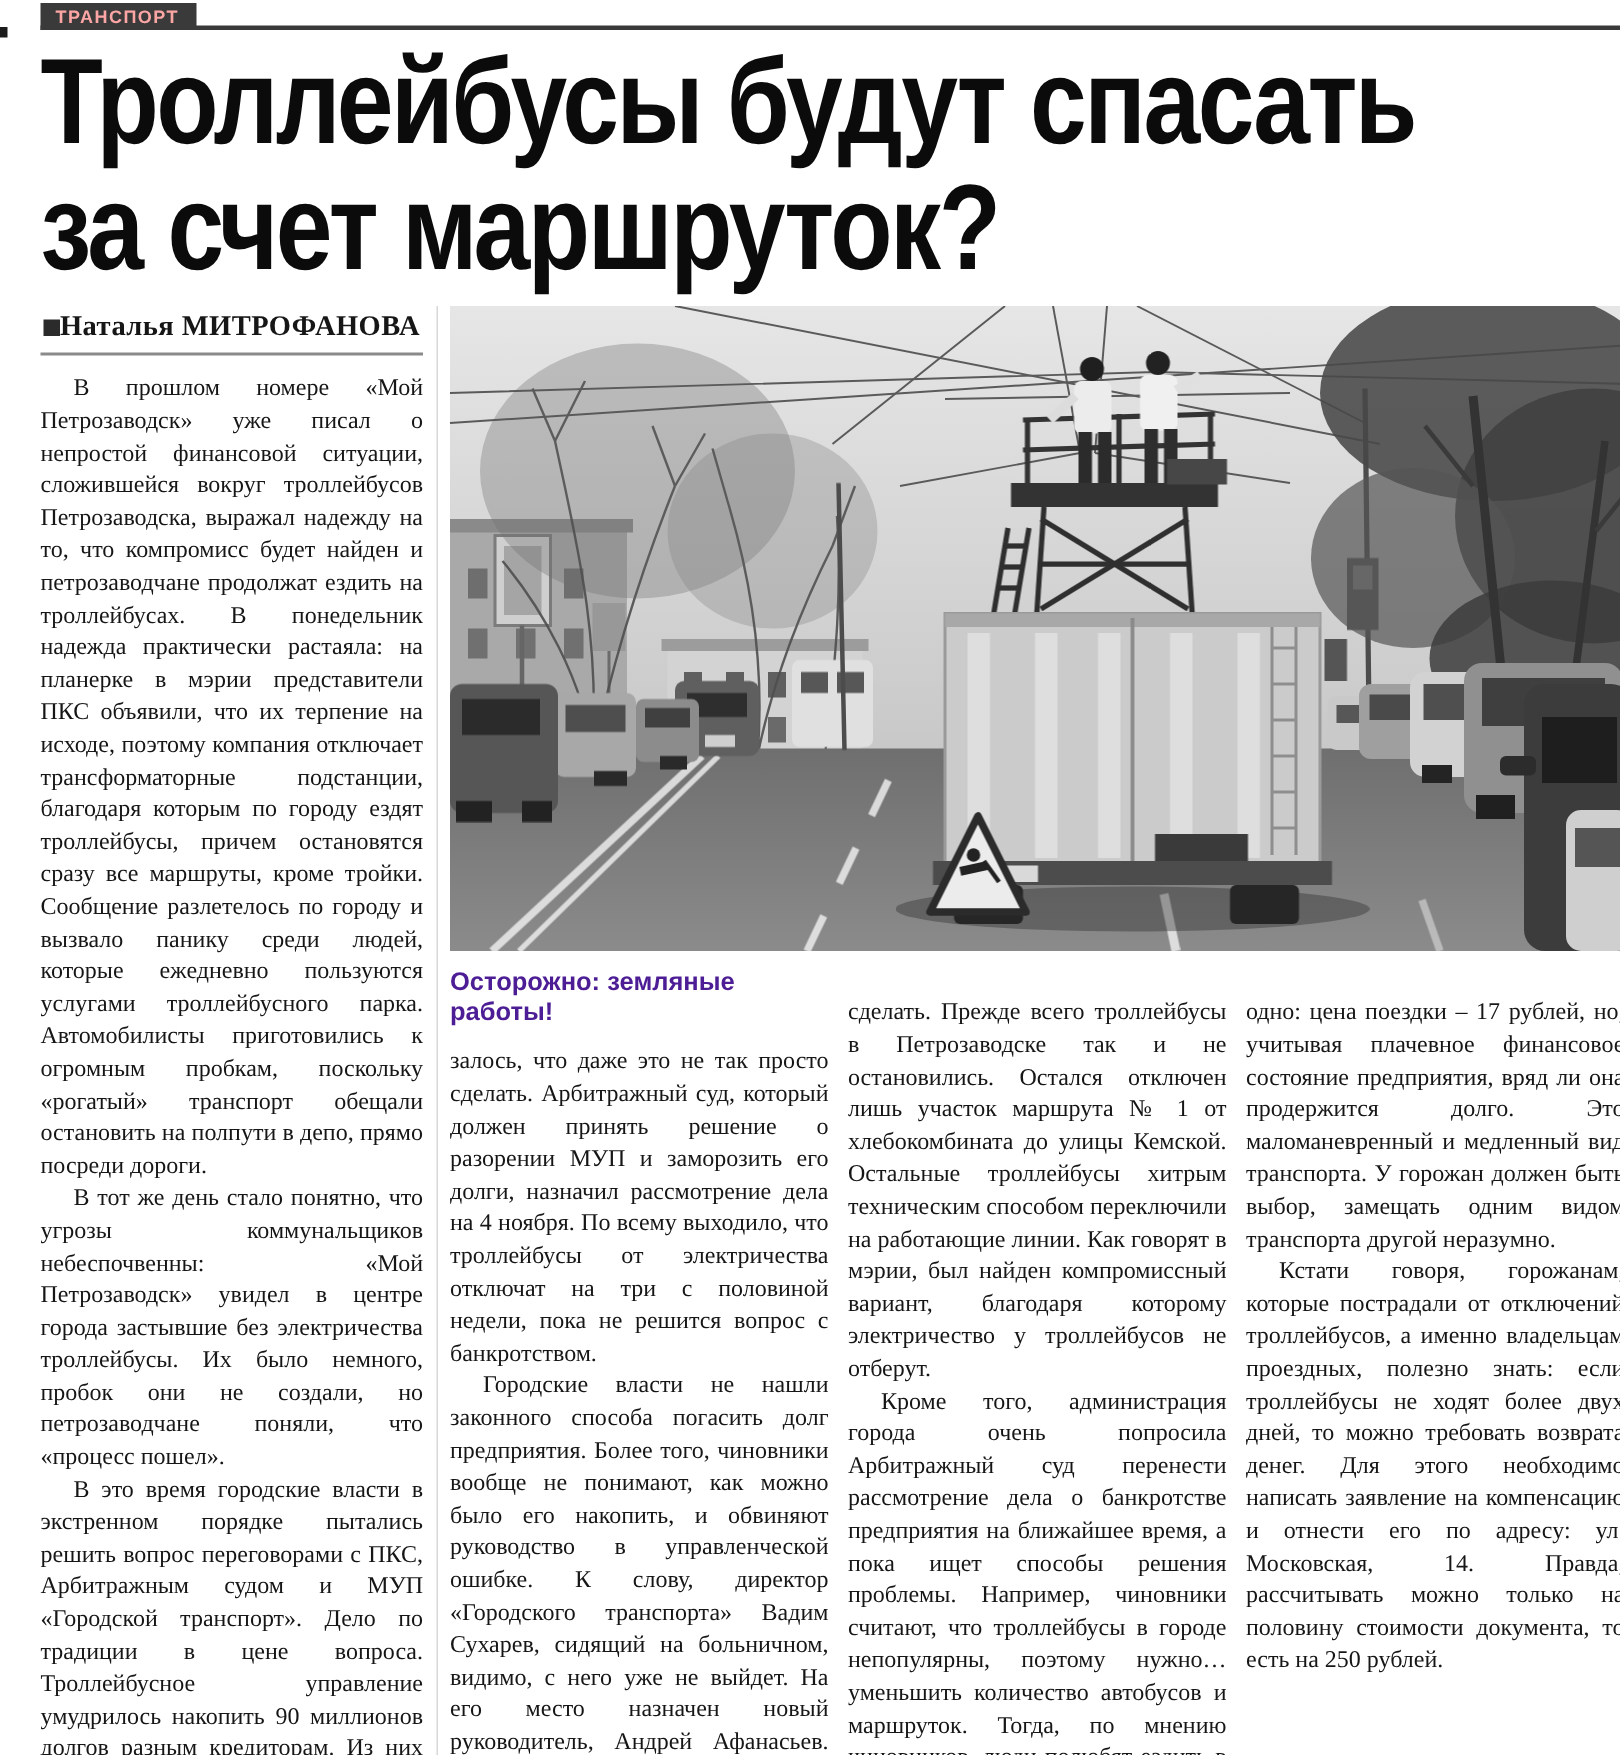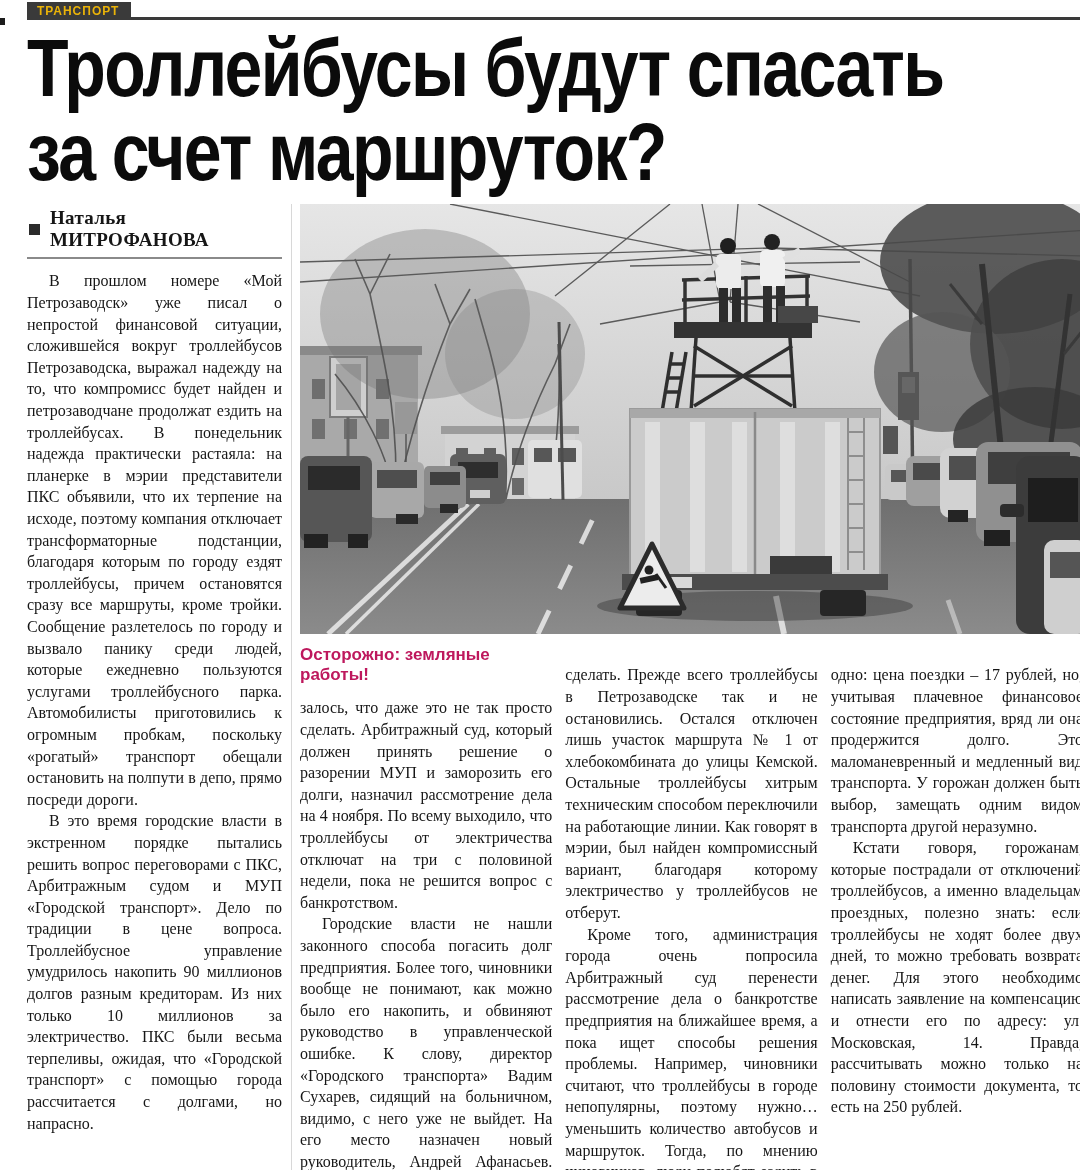--- a/index.html
+++ b/index.html
@@ -1,49 +1,49 @@
 <!DOCTYPE html>
 <html lang="ru"><head>
 <meta charset="utf-8">
 <style>
   * { margin:0; padding:0; box-sizing:border-box; }
   body { width:1080px; height:1170px; background:#ffffff; font-family:"Liberation Serif", serif; color:#161616; }
   .page { position:relative; width:1080px; height:1170px; overflow:hidden; background:#fff; }
 
   
   .kicker-row { position:relative; margin:0 0 0 27px; height:20px; border-bottom:3px solid #3a3a3a; }
-  .kicker { position:absolute; left:0; bottom:-3px; background:#3a3a3a; color:#eab308;
+  .kicker { position:absolute; left:0; bottom:-3px; background:#3a3a3a; color:#fca5a5;
             font-family:"Liberation Sans", sans-serif; font-weight:bold; font-size:12px;
             letter-spacing:1px; padding:2px 12px 2px 10px; line-height:14px; }
   .reg-mark { position:absolute; left:0; top:18px; width:5px; height:7px; background:#1c1c1c; }
 
   
   .headline { margin:6px 0 10px 27px; font-family:"Liberation Sans", sans-serif;
               font-weight:bold; color:#0b0b0b; font-size:81px; line-height:1.04;
               letter-spacing:-2px; transform:scaleX(0.84); transform-origin:left top; white-space:nowrap; }
 
   
   .main { display:flex; margin-left:27px; }
   .col1 { width:265px; flex:0 0 265px; padding-right:9px; border-right:1px solid #d8d8d8; }
   .right { flex:1 1 auto; margin-left:8px; width:788px; }
 
   
-  .byline { display:flex; align-items:center; gap:10px; padding:3px 0 6px 2px;
+  .byline { display:flex; align-items:center; padding:3px 0 6px 2px;
             border-bottom:2px solid #8a8a8a; margin-bottom:11px; }
   .byline .sq { width:11px; height:11px; background:#2b2b2b; flex:0 0 11px; }
   .byline .name { font-weight:bold; font-size:19px; letter-spacing:0.3px; }
 
   
   .bodytext p { font-size:16px; line-height:21.6px; text-align:justify; hyphens:auto; }
   .bodytext p.ind { text-indent:22px; }
 
   
   .photo { width:788px; height:430px; display:block; background:#d9d9d9; }
   .caption { font-family:"Liberation Sans", sans-serif; font-weight:bold; font-size:17px;
-             color:#be185d; margin:7px 0 12px 0; line-height:20px; }
+             color:#4c1d95; margin:7px 0 12px 0; line-height:20px; }
 
   
   .cols3 { display:grid; grid-template-columns:repeat(3, 1fr); column-gap:13px; margin-top:4px; padding-right:5px; }
   .cols3 .c { padding-top:0; }
   .cols3 .c.pad { padding-top:26px; }
 </style>
 </head>
 <body>
 
 <div class="page">
@@ -59,20 +59,21 @@
   </div>
 
   <div class="main">
 
     <div class="col1 bodytext">
       <div class="byline">
         <span class="sq"></span>
         <span class="name">Наталья МИТРОФАНОВА</span>
       </div>
       <p class="ind">В прошлом номере «Мой Петрозаводск» уже писал о непростой финансовой ситуации, сложившейся вокруг троллейбусов Петрозаводска, выражал надежду на то, что компромисс будет найден и петрозаводчане продолжат ездить на троллейбусах. В понедельник надежда практически растаяла: на планерке в мэрии представители ПКС объявили, что их терпение на исходе, поэтому компания отключает трансформаторные подстанции, благодаря которым по городу ездят троллейбусы, причем остановятся сразу все маршруты, кроме тройки. Сообщение разлетелось по городу и вызвало панику среди людей, которые ежедневно пользуются услугами троллейбусного парка. Автомобилисты приготовились к огромным пробкам, поскольку «рогатый» транспорт обещали остановить на полпути в депо, прямо посреди дороги.</p>
+      <p class="ind">В тот же день стало понятно, что угрозы коммунальщиков небеспочвенны: «Мой Петрозаводск» увидел в центре города застывшие без электричества троллейбусы. Их было немного, пробок они не создали, но петрозаводчане поняли, что «процесс пошел».</p>
       <p class="ind">В это время городские власти в экстренном порядке пытались решить вопрос переговорами с ПКС, Арбитражным судом и МУП «Городской транспорт». Дело по традиции в цене вопроса. Троллейбусное управление умудрилось накопить 90 миллионов долгов разным кредиторам. Из них только 10 миллионов за электричество. ПКС были весьма терпеливы, ожидая, что «Городской транспорт» с помощью города рассчитается с долгами, но напрасно.</p>
 
     </div>
 
     <div class="right">
 
       <svg class="photo" viewBox="0 0 788 430" preserveAspectRatio="none">
         <defs>
           <linearGradient id="sky" x1="0" y1="0" x2="0" y2="1">
             <stop offset="0" stop-color="#e6e6e6"></stop>

